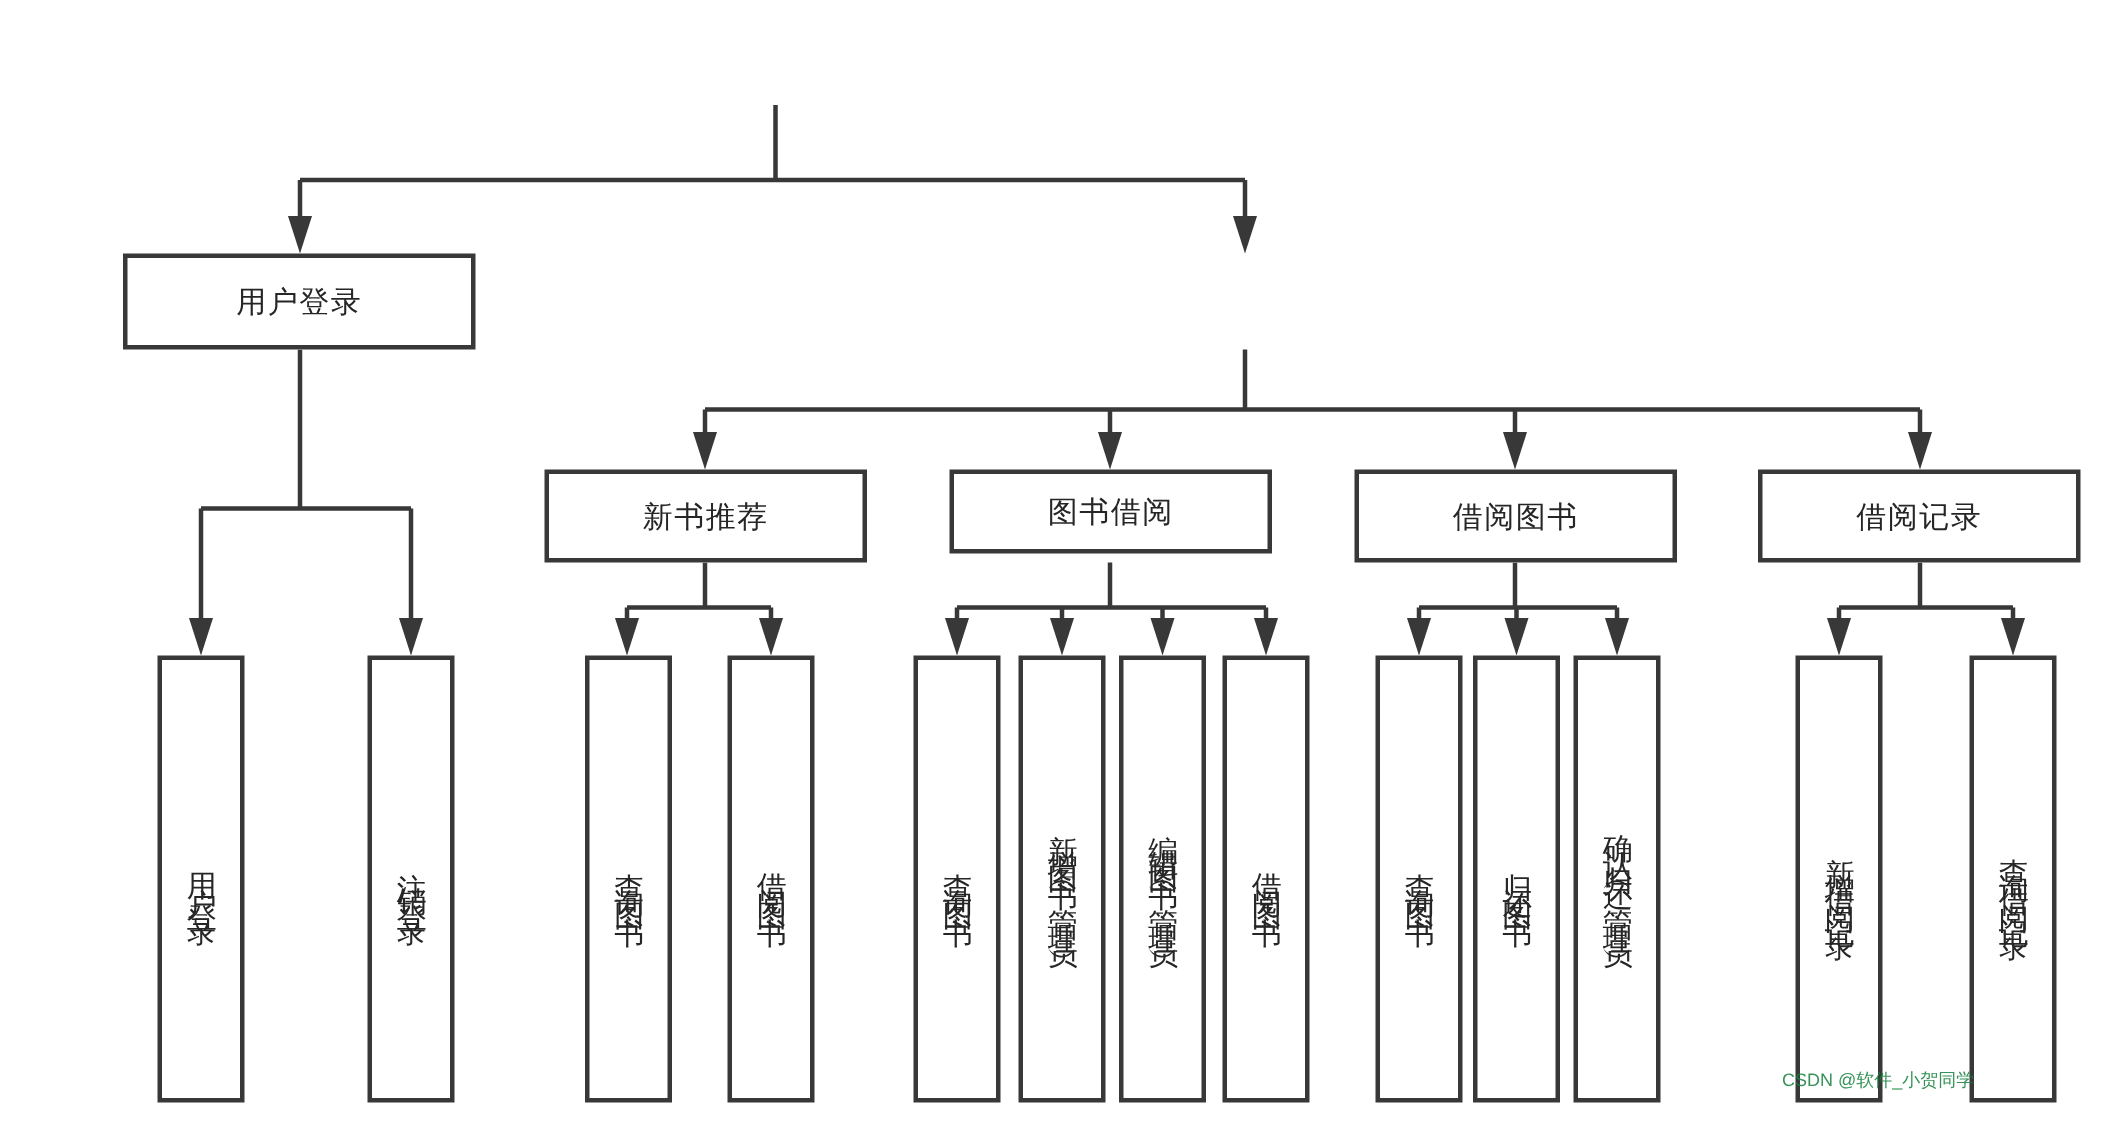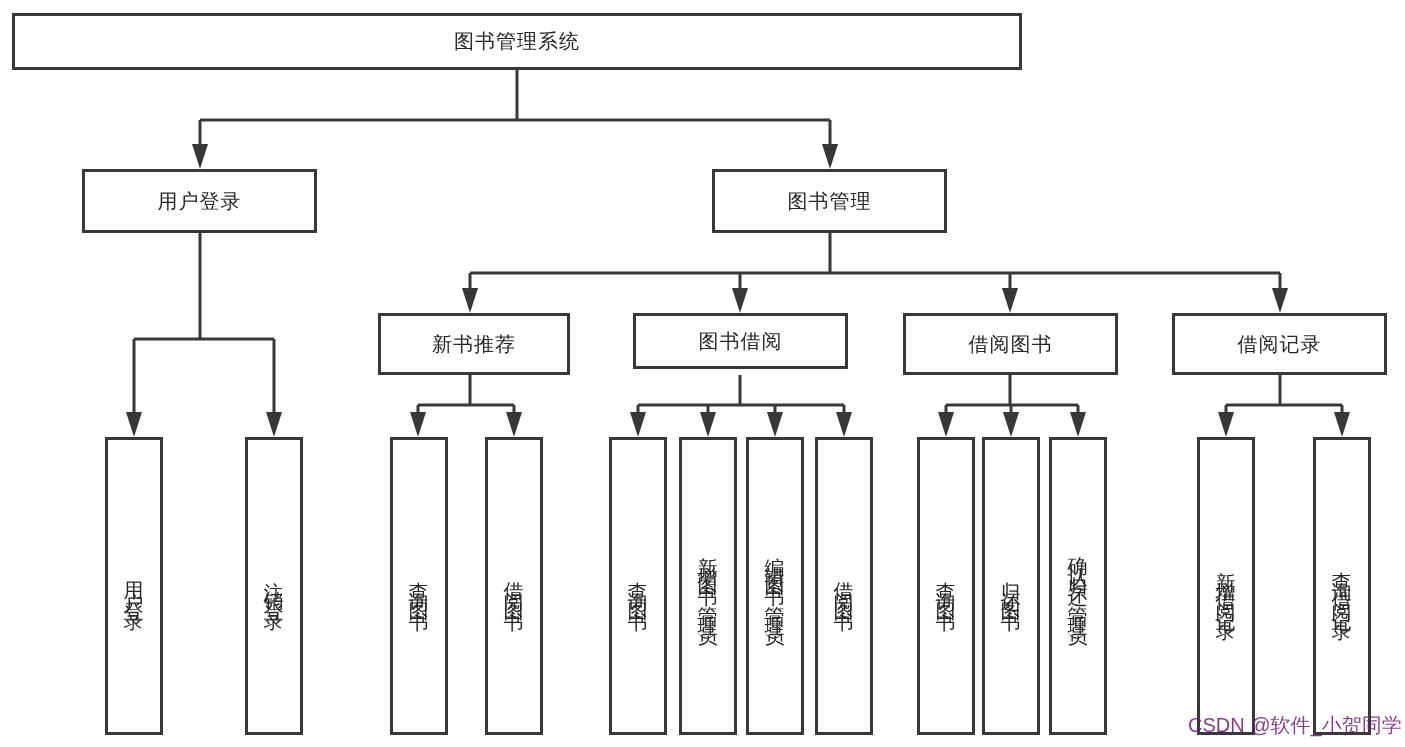--- a/index.html
+++ b/index.html
@@ -53,22 +53,22 @@
     text-orientation: mixed;
     font-size: 20px;
     line-height: 1;
     letter-spacing: 10px;
     white-space: nowrap;
   }
   .watermark {
     position: absolute;
     left: 1188px;
     top: 712px;
-    font-size: 20px;
-    color: #701a75;
+    font-size: 12px;
+    color: #15803d;
     opacity: 0.85;
     z-index: 5;
     white-space: nowrap;
   }
 </style>
 </head>
 <body>
 
 <div class="canvas">
 
@@ -112,32 +112,26 @@
 
       <polygon points="938,412 954,412 946,437"></polygon>
       <polygon points="1003,412 1019,412 1011,437"></polygon>
       <polygon points="1070,412 1086,412 1078,437"></polygon>
 
       <polygon points="1218,412 1234,412 1226,437"></polygon>
       <polygon points="1334,412 1350,412 1342,437"></polygon>
     </g>
   </svg>
 
-  <div class="node" style="left:12px; top:13px; width:1010px; height:57px;">
-    <span>图书管理系统</span>
-  </div>
 
   <div class="node" style="left:82px; top:169px; width:235px; height:64px;">
     <span>用户登录</span>
   </div>
-  <div class="node" style="left:712px; top:169px; width:235px; height:64px;">
-    <span>图书管理</span>
-  </div>
 
-  <div class="node" style="left:378px; top:313px; width:192px; height:62px;">
+  <div class="node" style="left:363px; top:313px; width:215px; height:62px;">
     <span>新书推荐</span>
   </div>
   <div class="node" style="left:633px; top:313px; width:215px; height:56px;">
     <span>图书借阅</span>
   </div>
   <div class="node" style="left:903px; top:313px; width:215px; height:62px;">
     <span>借阅图书</span>
   </div>
   <div class="node" style="left:1172px; top:313px; width:215px; height:62px;">
     <span>借阅记录</span>

